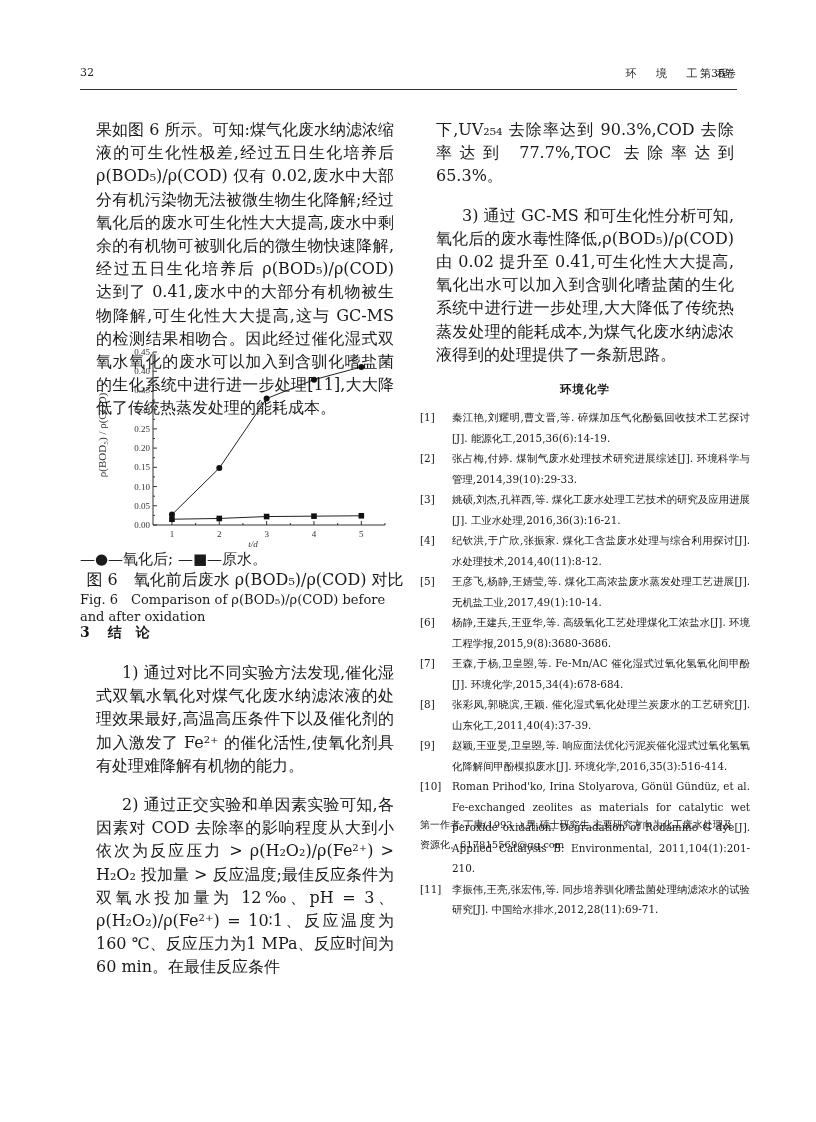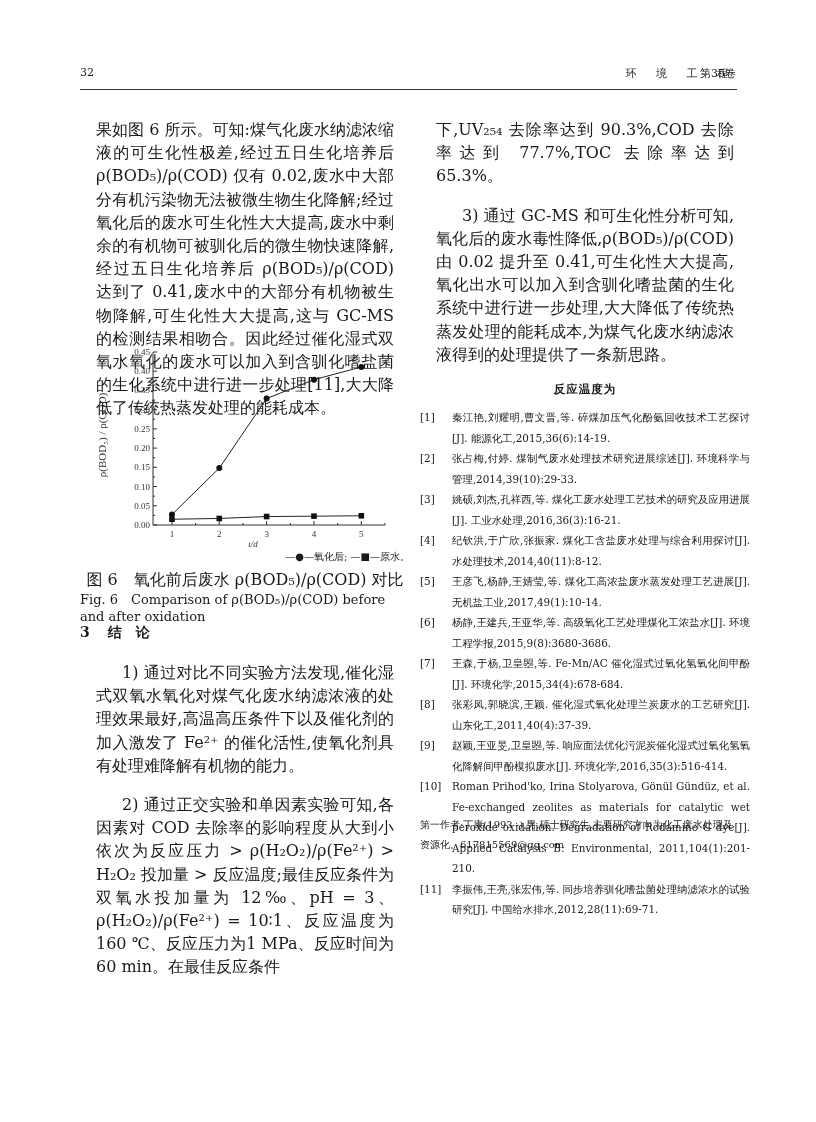--- a/index.html
+++ b/index.html
@@ -13,21 +13,21 @@
   .hrule { position: absolute; left: 80px; top: 89px; width: 657px; height: 1px; background: #333; }
 
   .col { position: absolute; top: 102px; width: 330px; }
   .colL { left: 80px; }
   .colR { left: 420px; }
 
   .p { font-size: 16px; line-height: 23.2px; text-align: justify; margin: 16px; }
   .p.ind { text-indent: 26px; }
 
   .chart-wrap { position: absolute; left: 80px; top: 340px; width: 330px; height: 230px; }
-  .legend { position: absolute; left: 80px; top: 550px; width: 330px; text-align: right; font-size: 10px; }
+  .legend { position: absolute; left: 80px; top: 550px; width: 330px; text-align: left; font-size: 15px; }
   .figcap-cn { position: absolute; left: 80px; top: 570px; width: 330px; text-align: center; font-size: 16px; }
   .figcap-en { position: absolute; left: 80px; top: 591px; width: 330px; font-size: 13px; }
 
   .sec { position: absolute; left: 80px; top: 624px; font-size: 14px; font-weight: bold; }
   .sec span { margin-right: 18px; }
   .col2 { position: absolute; left: 80px; top: 645px; width: 330px; }
 
   .refs-title { font-size: 11.5px; font-weight: bold; text-align: center; margin: 4px 0 10px 0; letter-spacing: 1px; }
   .ref { display: flex; font-size: 10.4px; line-height: 20.5px; margin: 0; }
   .ref .num { width: 32px; flex: none; }
@@ -134,21 +134,21 @@
   <span>3</span><span>结　论</span>
 </div>
 <div class="col2">
   <p class="p ind">1) 通过对比不同实验方法发现,催化湿式双氧水氧化对煤气化废水纳滤浓液的处理效果最好,高温高压条件下以及催化剂的加入激发了 Fe²⁺ 的催化活性,使氧化剂具有处理难降解有机物的能力。</p>
   <p class="p ind">2) 通过正交实验和单因素实验可知,各因素对 COD 去除率的影响程度从大到小依次为反应压力 &gt; ρ(H₂O₂)/ρ(Fe²⁺) &gt; H₂O₂ 投加量 &gt; 反应温度;最佳反应条件为双氧水投加量为 12‰、pH = 3、ρ(H₂O₂)/ρ(Fe²⁺) = 10∶1、反应温度为 160 ℃、反应压力为1 MPa、反应时间为 60 min。在最佳反应条件</p>
 </div>
 
 <div class="col colR">
   <p class="p">下,UV₂₅₄ 去除率达到 90.3%,COD 去除率达到 77.7%,TOC 去除率达到 65.3%。</p>
   <p class="p ind">3) 通过 GC-MS 和可生化性分析可知,氧化后的废水毒性降低,ρ(BOD₅)/ρ(COD) 由 0.02 提升至 0.41,可生化性大大提高,氧化出水可以加入到含驯化嗜盐菌的生化系统中进行进一步处理,大大降低了传统热蒸发处理的能耗成本,为煤气化废水纳滤浓液得到的处理提供了一条新思路。</p>
-  <div class="refs-title">反应温度为</div>
+  <div class="refs-title">环境化学</div>
   <div id="refs">
       <div class="ref">
         <span class="num">[1]</span>
         <span class="txt">秦江艳,刘耀明,曹文晋,等. 碎煤加压气化酚氨回收技术工艺探讨[J]. 能源化工,2015,36(6):14-19.</span>
       </div>
       <div class="ref">
         <span class="num">[2]</span>
         <span class="txt">张占梅,付婷. 煤制气废水处理技术研究进展综述[J]. 环境科学与管理,2014,39(10):29-33.</span>
       </div>
       <div class="ref">

